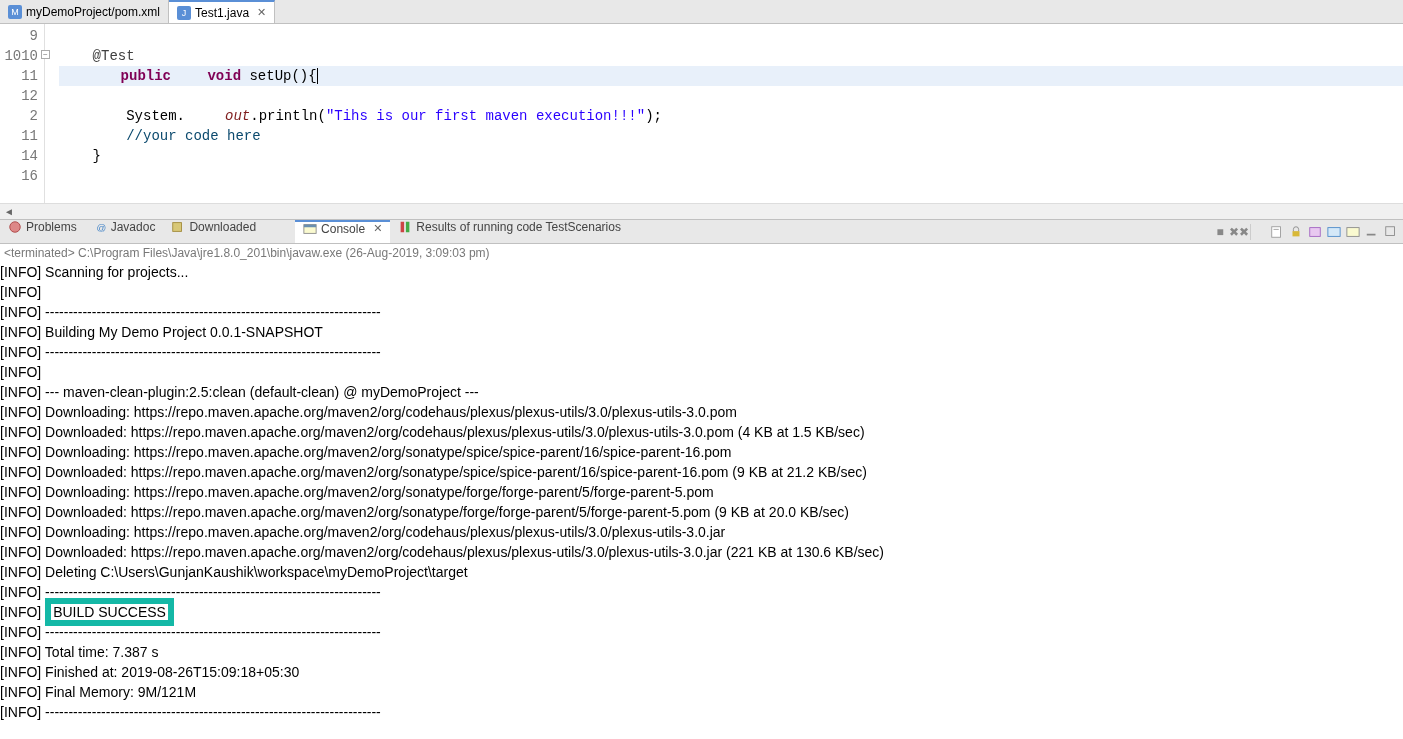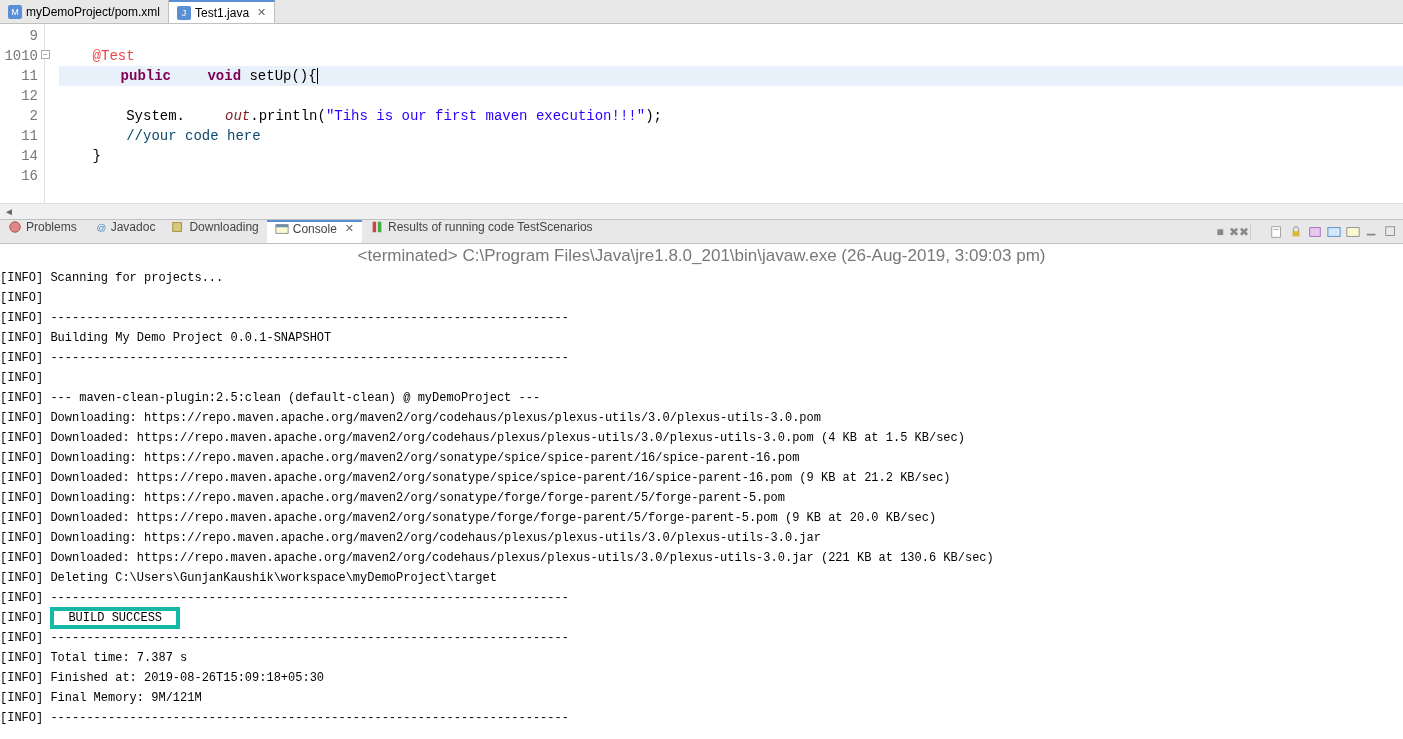--- a/index.html
+++ b/index.html
@@ -88,21 +88,21 @@
     .code-content {
       flex: 1;
       line-height: 20px;
       padding-top: 2px;
       padding-left: 14px;
       white-space: pre;
     }
     .code-line { height: 20px; }
     .code-line.highlight { background: #e8f0fa; }
     .kw { color: #7f0055; font-weight: bold; margin-left: 28px; }
-    .ann { color: #ef4444; font-family: Liberation Mono, monospace; }
+    .ann { color: #404040; font-family: Liberation Mono, monospace; }
     .str { color: #2a00ff; }
     .com { color: #0c4a6e; }
     .fld { color: #7f1d1d; font-style: italic; margin-left: 40px; }
     .cursor { border-left: 1px solid #000; }
     .hscroll {
       height: 16px;
       background: #f0f0f0;
       border-top: 1px solid #ddd;
       display: flex;
       align-items: center;
@@ -137,20 +137,21 @@
       align-items: flex-start;
       padding: 0 8px;
       gap: 4px;
       height: 100%;
       cursor: pointer;
       color: #444;
     }
     .view-tab.active {
       background: #fff;
       border-top: 2px solid #5a8fd6;
+      margin-left: 31px;
     }
     .view-icon {
       width: 14px;
       height: 14px;
       display: inline-block;
     }
     .toolbar-right {
       margin-left: auto;
       display: flex;
       gap: 3px;
@@ -160,35 +161,34 @@
       width: 16px;
       height: 16px;
       cursor: pointer;
       display: flex;
       align-items: center;
       justify-content: center;
       font-size: 12px;
     }
     .terminated-line {
       color: #787878;
-      font-size: 17px;
-      padding: 2px 16px;
-      text-align: center;
+      font-size: 12px;
+      padding: 2px 4px;
     }
     .console-output {
       flex: 1;
-      font-family: Liberation Mono, monospace;
-      font-size: 12px;
+      font-family: Liberation Sans, sans-serif;
+      font-size: 14px;
       line-height: 20px;
       white-space: pre;
       padding: 0 0 0 0;
       overflow: hidden;
     }
     .console-line { height: 20px; }
-    .boxed { border: 4px solid #14b8a6; padding: 0 14px; }
+    .boxed { border: 6px solid #14b8a6; padding: 0 2px; }
   </style>
 </head>
 <body>
 
 <div class="editor-area">
   <div class="tab-bar">
     <div class="tab">
       <span class="tab-icon xml">M</span>
       <span>myDemoProject/pom.xml</span>
     </div>
@@ -227,21 +227,21 @@
     <div class="view-tab">
       <svg class="view-icon" viewBox="0 0 16 16">
           <text x="4" y="12" font-size="11" fill="#4a88c8">@</text>
         </svg>
       <span>Javadoc</span>
     </div>
     <div class="view-tab">
       <svg class="view-icon" viewBox="0 0 16 16">
           <rect x="2" y="3" width="10" height="10" fill="#d8c878" stroke="#a08838"></rect>
         </svg>
-      <span>Downloading</span>
+      <span>Downloaded</span>
     </div>
     <div class="view-tab active">
       <svg class="view-icon" viewBox="0 0 16 16">
           <rect x="1" y="3" width="14" height="10" fill="#fafad0" stroke="#888"></rect>
           <rect x="1" y="3" width="14" height="3" fill="#6a8fb0"></rect>
         </svg>
       <span>Console</span>
       <span class="tab-close" style="margin-left:4px;font-size:11px;color:#666;">✕</span>
     </div>
     <div class="view-tab">

